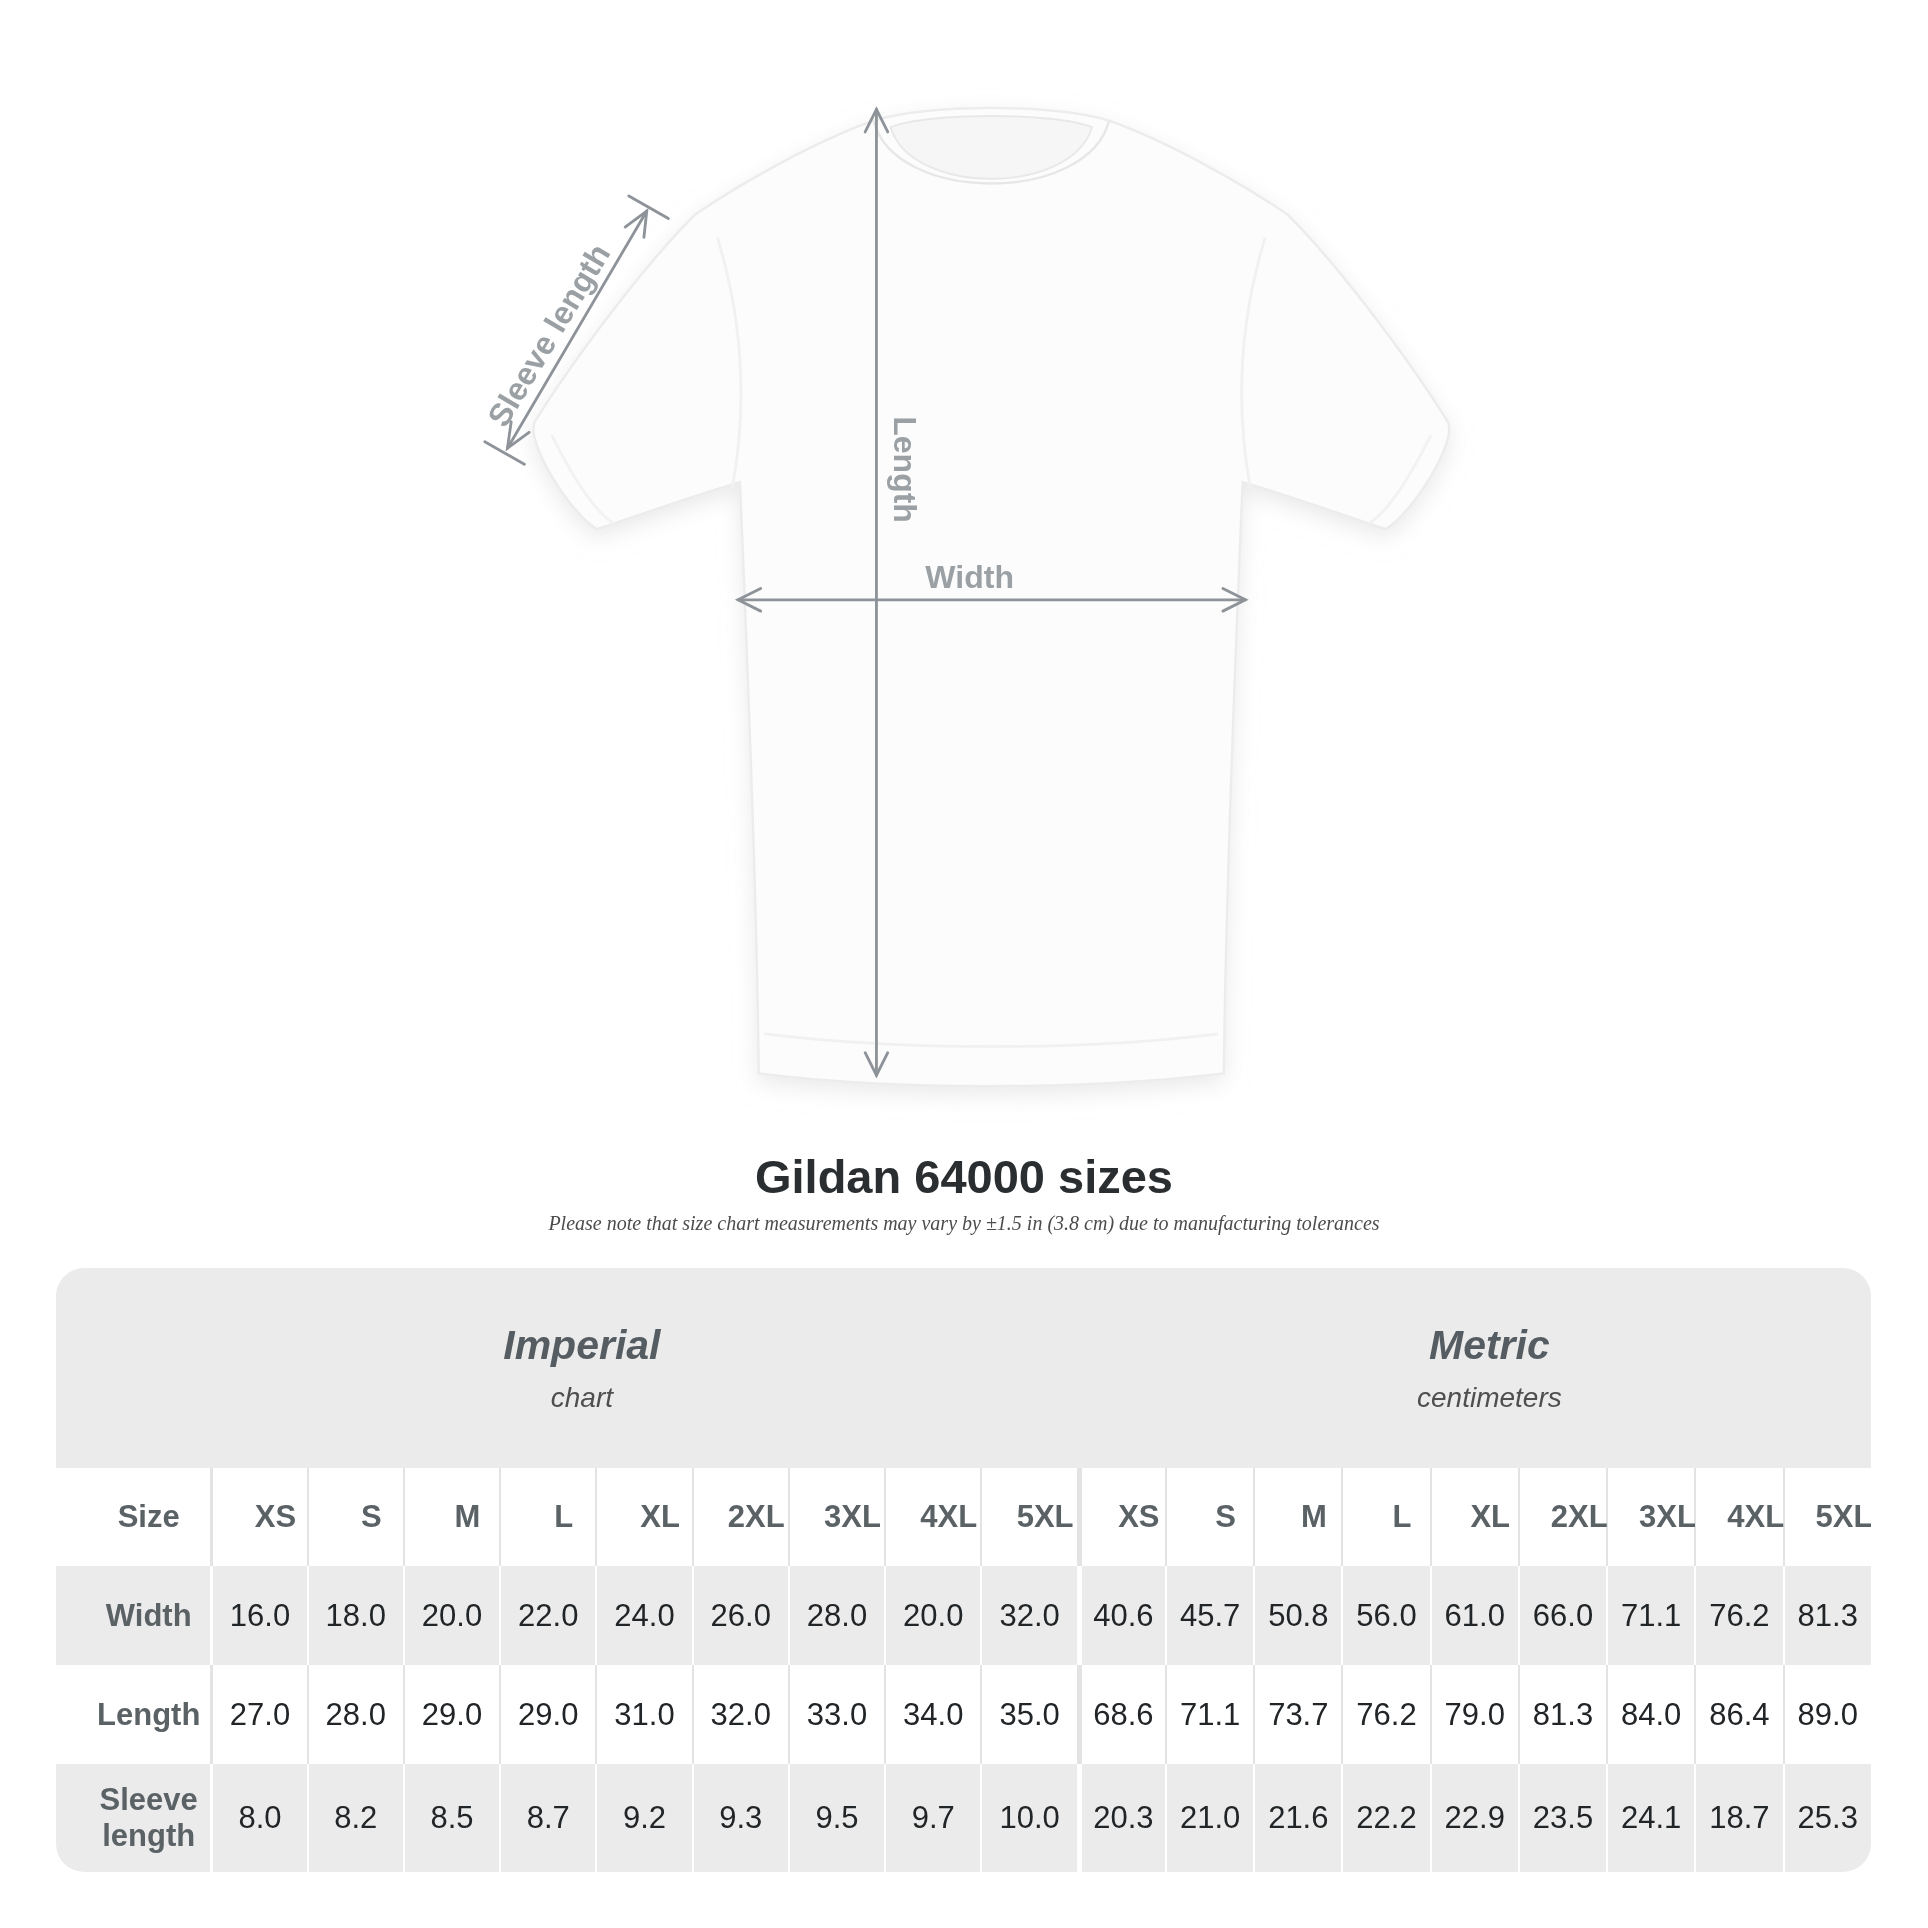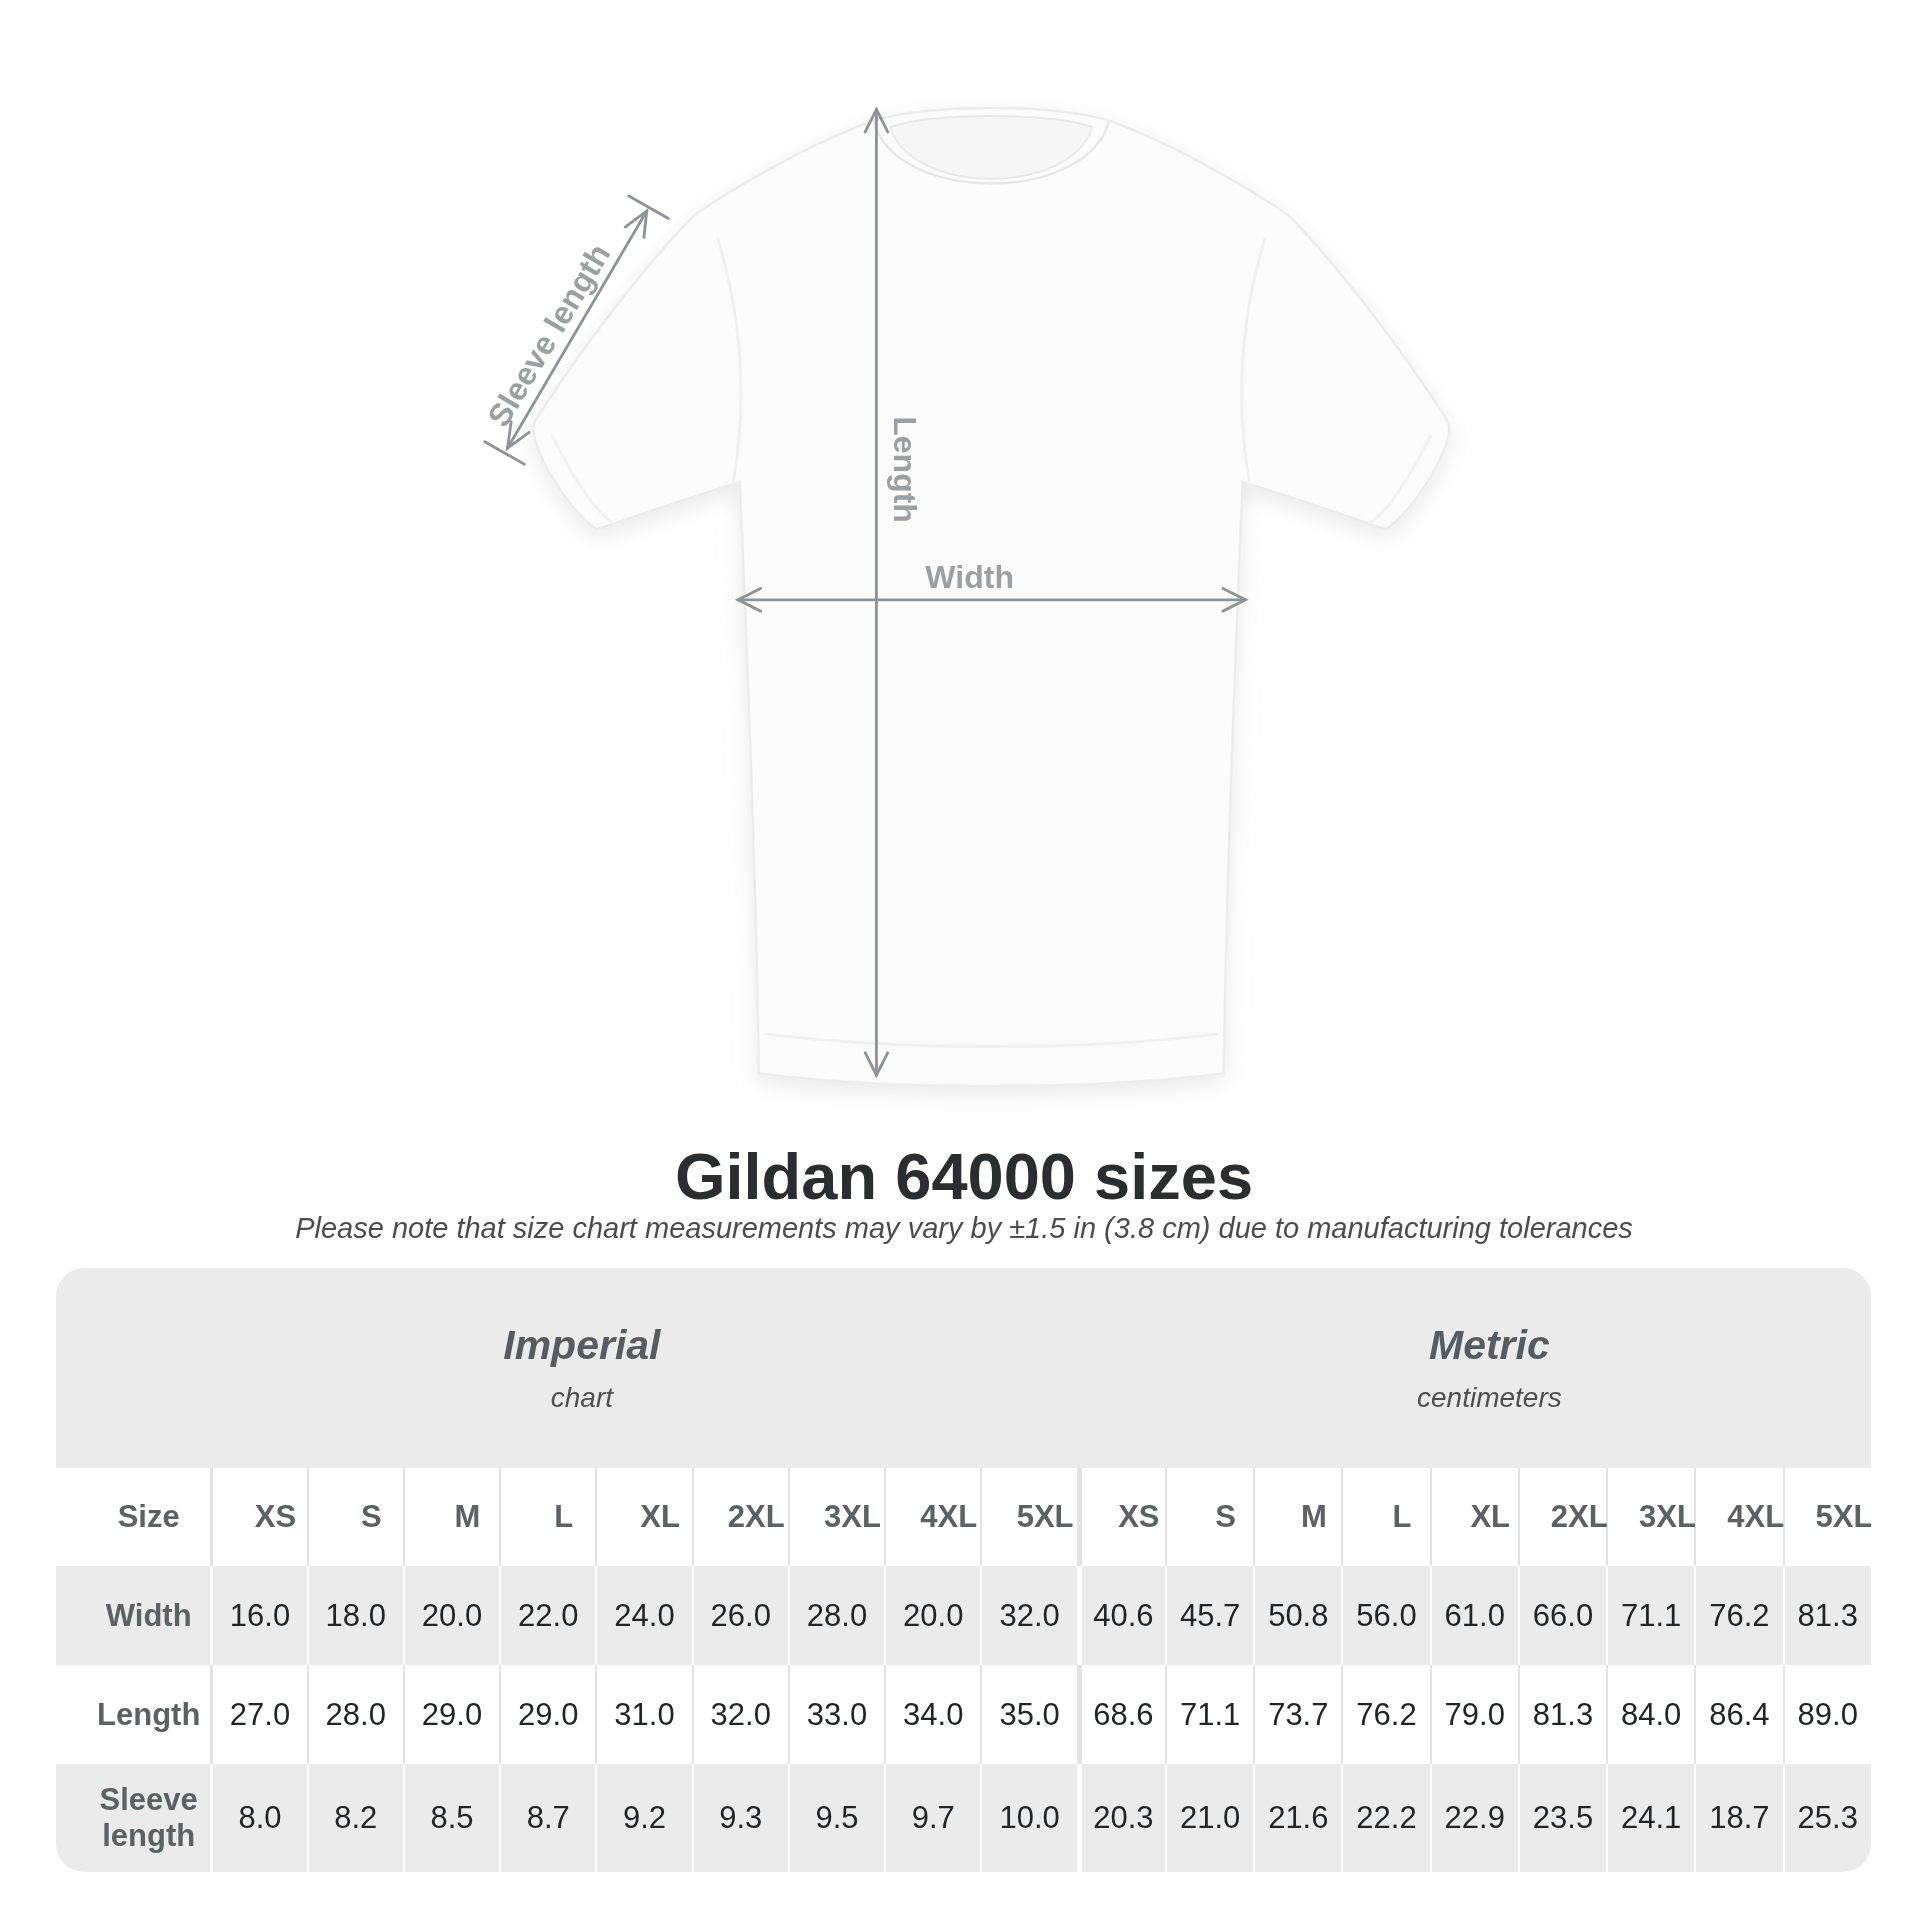--- a/index.html
+++ b/index.html
@@ -6,22 +6,22 @@
   #canvas{
     position:relative;width:1928px;height:1928px;background:#ffffff;overflow:hidden;
     font-family:"Liberation Sans", sans-serif;
   }
   
   #figure{position:absolute;top:0;left:0;width:1928px;height:1130px;}
   #figure svg{position:absolute;top:0;left:0;}
   .dim-label{font-family:"Liberation Sans",sans-serif;font-weight:bold;font-size:34px;}
   
   #heading{position:absolute;top:1149px;left:0;width:1928px;text-align:center;}
-  #page-title{margin:0;font-size:65px;line-height:55px;font-weight:bold;color:#2b2e30;}
-  #page-subtitle{margin:7.5px 0 0 0;font-size:29px;font-style:italic;color:#4c4c4c;}
+  #page-title{margin:0;font-size:47px;line-height:55px;font-weight:bold;color:#2b2e30;}
+  #page-subtitle{margin:7.5px 0 0 0;font-size:20px;font-style:italic;color:#4c4c4c;font-family:Liberation Serif, serif;}
   
   #table-wrap{
     position:absolute;top:1268px;left:56px;width:1815px;
     border-radius:28px;overflow:hidden;background:#ffffff;
   }
   table{width:1815px;border-collapse:separate;border-spacing:0;table-layout:fixed;}
   col.c-label{width:154px;}
   col.c-imp{width:96px;}
   col.c-met{width:88px;}
   th,td{

